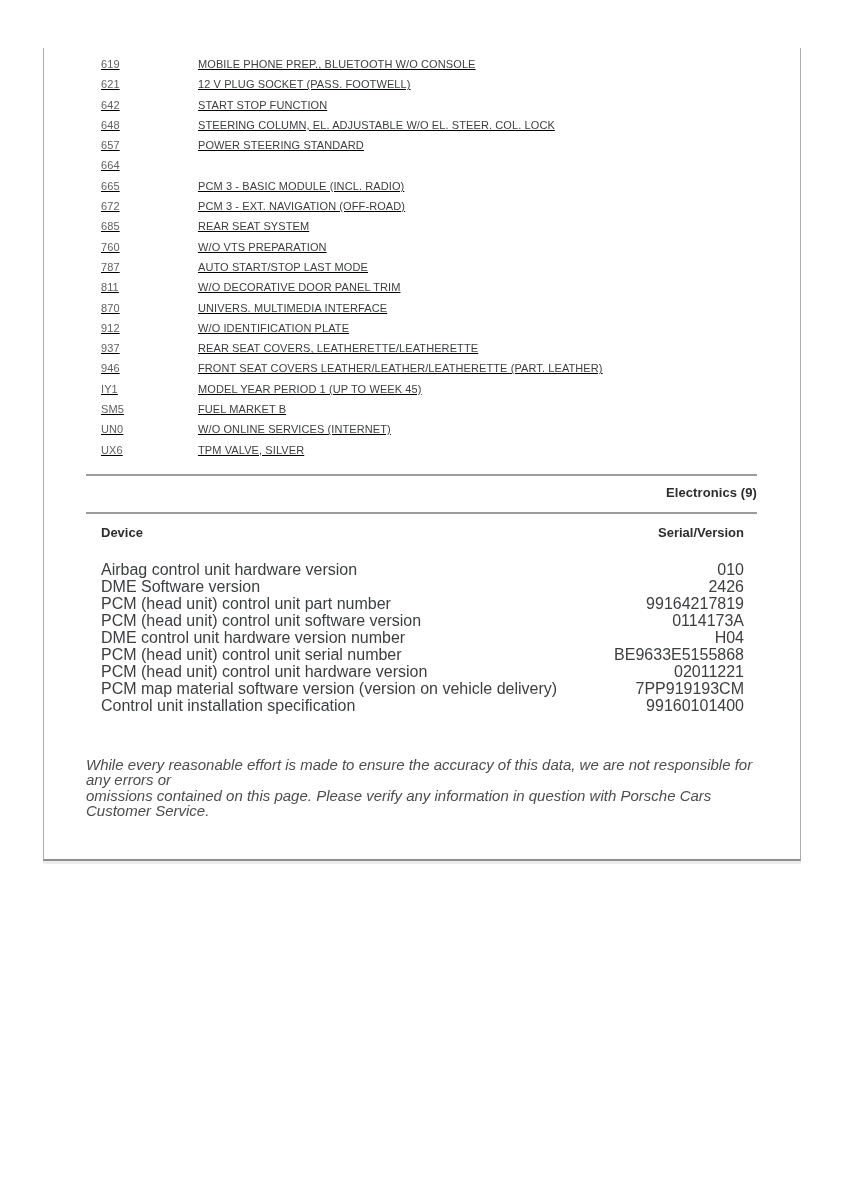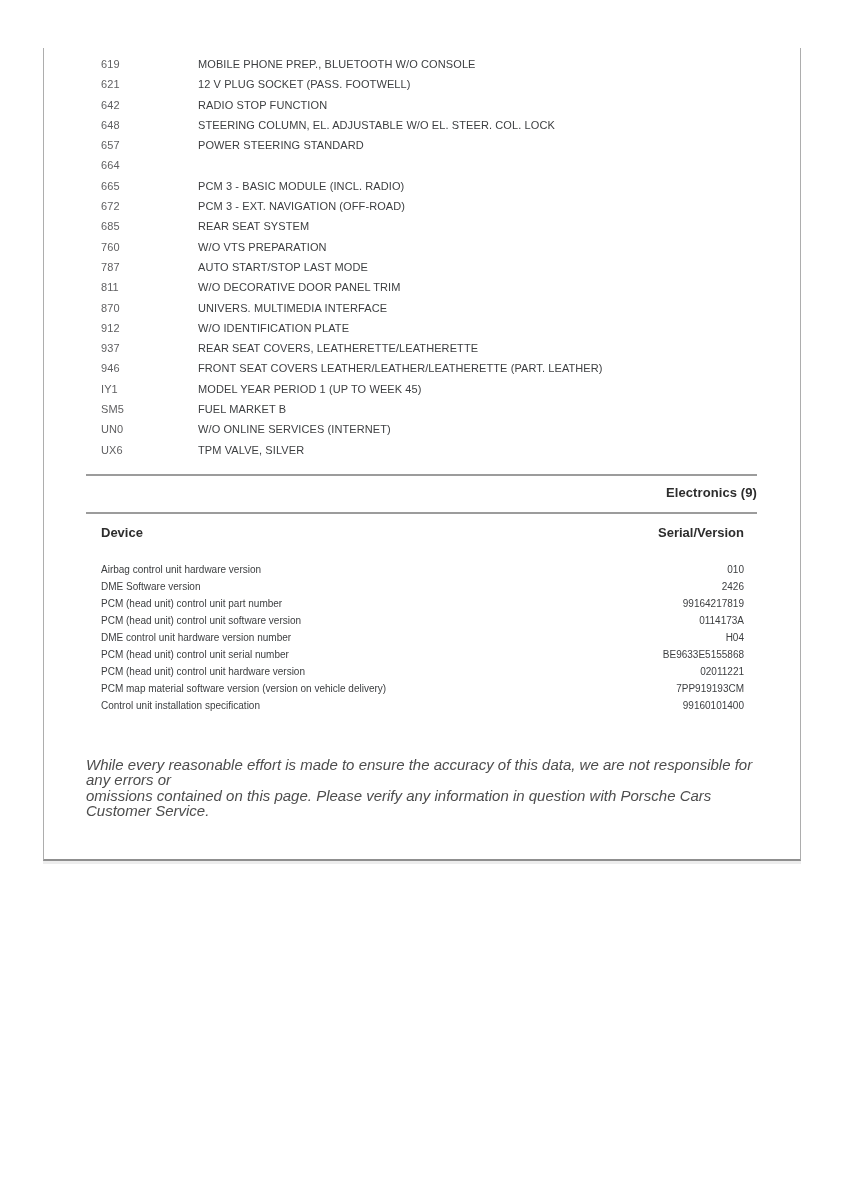--- a/index.html
+++ b/index.html
@@ -27,20 +27,21 @@
     box-shadow: 0 3px 0 rgba(0,0,0,0.07);
     background: #ffffff;
   }
   .content {
     padding: 0 43px 0 42px;
   }
   
   .option-list {
     padding-top: 6px;
     padding-left: 15px;
+    text-decoration: underline;
   }
   .option-row {
     display: flex;
     line-height: 20.3px;
     font-size: 11px;
     letter-spacing: 0.1px;
   }
   .option-row .code {
     width: 97px;
     flex: 0 0 97px;
@@ -79,21 +80,21 @@
   
   .device-table {
     margin-top: 21px;
     padding-left: 15px;
     padding-right: 13px;
   }
   .device-row {
     display: flex;
     justify-content: space-between;
     line-height: 17px;
-    font-size: 10px;
+    font-size: 16px;
     color: #3c3e40;
   }
   .device-row .device-serial {
     text-align: left;
     white-space: nowrap;
   }
   
   .disclaimer {
     margin-top: 43px;
     font-size: 15px;
@@ -116,21 +117,21 @@
             <span class="desc">MOBILE PHONE PREP., BLUETOOTH W/O CONSOLE</span>
           </div>
 
           <div class="option-row">
             <span class="code">621</span>
             <span class="desc">12 V PLUG SOCKET (PASS. FOOTWELL)</span>
           </div>
 
           <div class="option-row">
             <span class="code">642</span>
-            <span class="desc">RADIO STOP FUNCTION</span>
+            <span class="desc">START STOP FUNCTION</span>
           </div>
 
           <div class="option-row">
             <span class="code">648</span>
             <span class="desc">STEERING COLUMN, EL. ADJUSTABLE W/O EL. STEER. COL. LOCK</span>
           </div>
 
           <div class="option-row">
             <span class="code">657</span>
             <span class="desc">POWER STEERING STANDARD</span>

